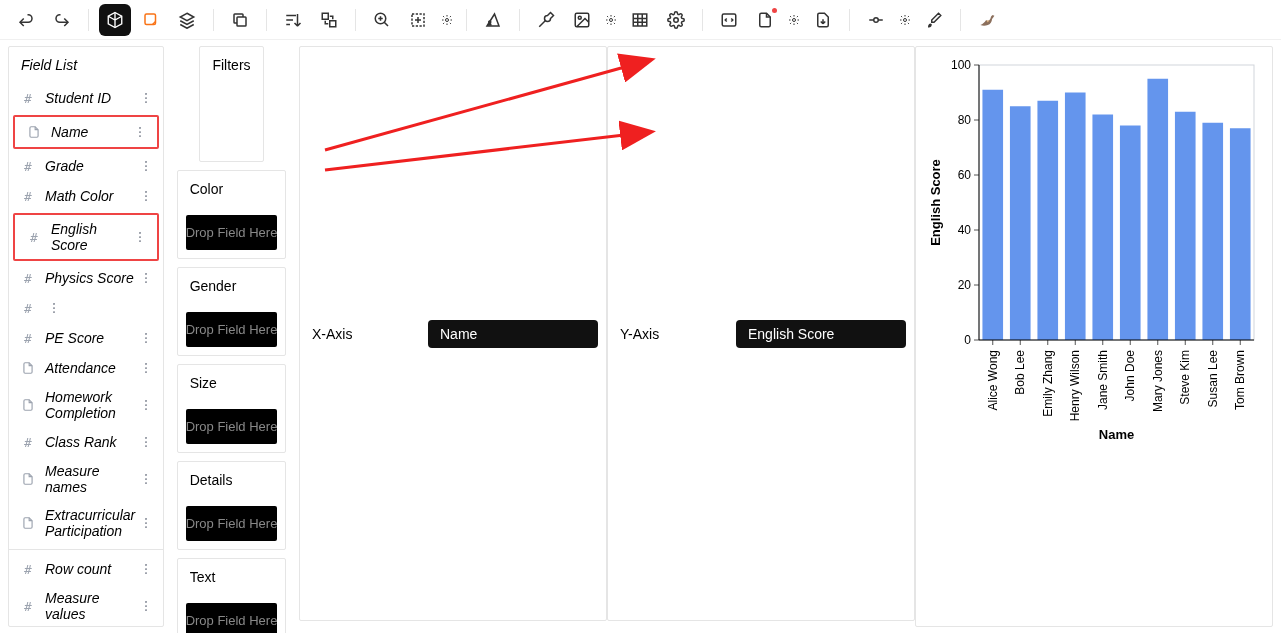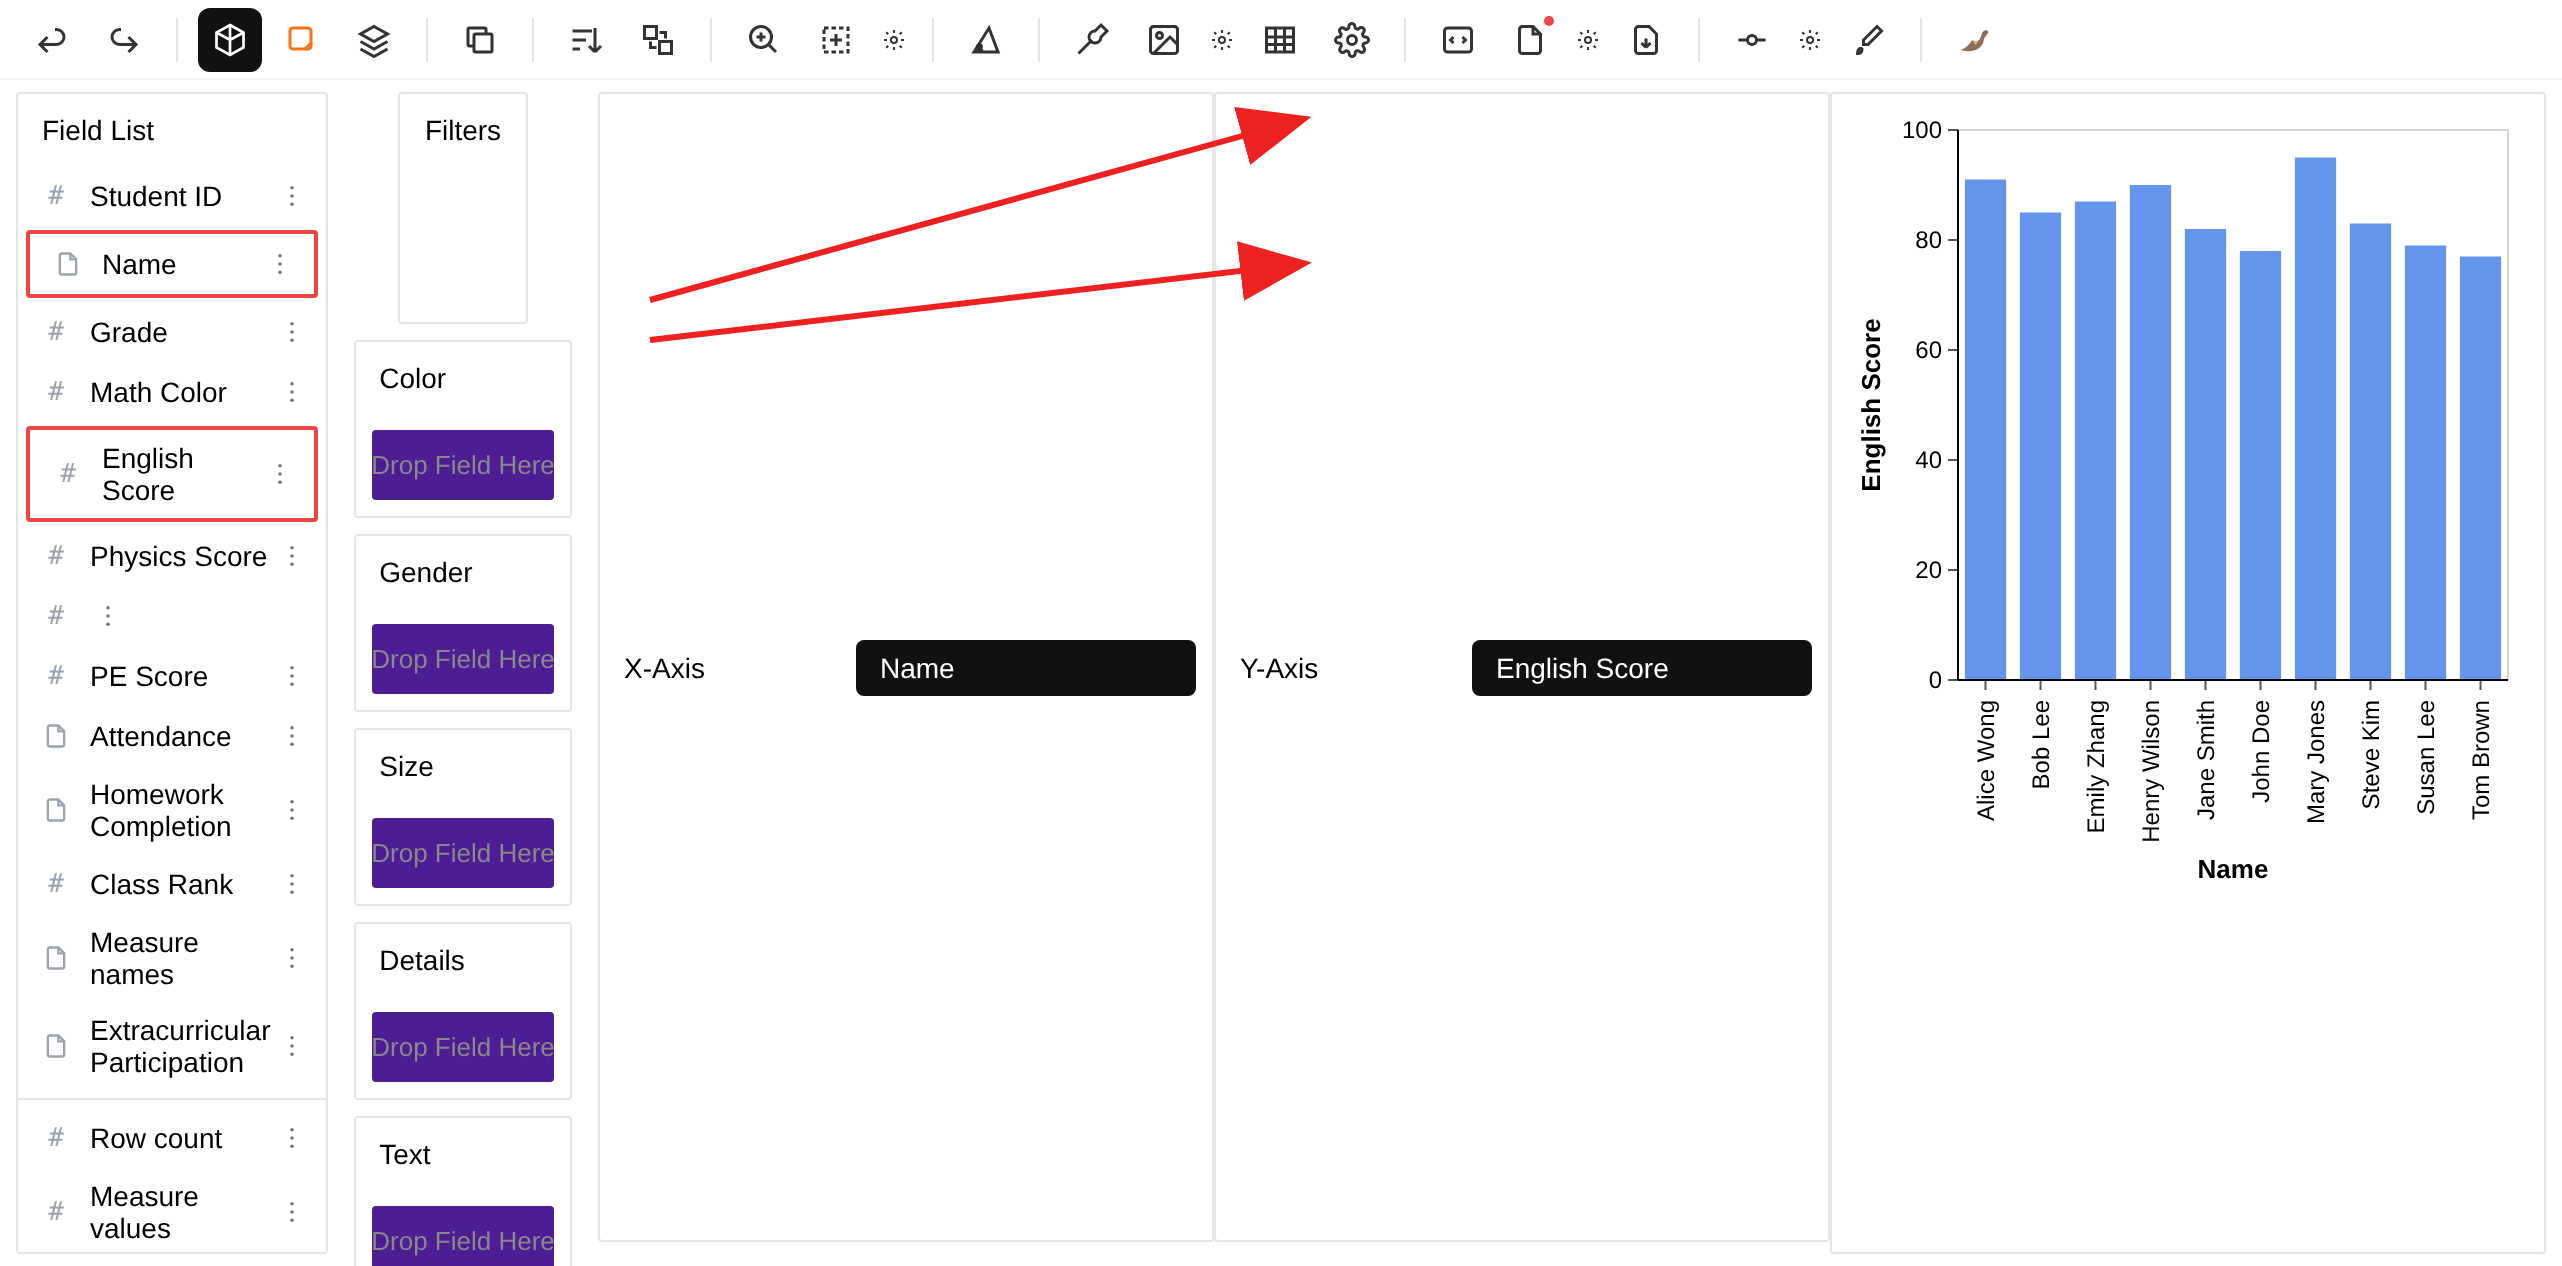--- a/index.html
+++ b/index.html
@@ -10,39 +10,39 @@
 .tb-btn { width: 32px; height: 32px; display: flex; align-items: center; justify-content: center; border-radius: 6px; cursor: pointer; color: #333; }
 .tb-btn.active { background: #111; color: #fff; }
 .tb-btn.orange { color: #f97316; }
 .tb-divider { width: 1px; height: 22px; background: #e5e5e5; margin: 0 6px; }
 .tb-gear-mini { width: 18px; height: 32px; display: flex; align-items: center; justify-content: center; cursor: pointer; color: #333; }
 .tb-notif-dot { width: 5px; height: 5px; background: #ef4444; border-radius: 50%; position: absolute; top: 4px; right: 4px; }
 .tb-btn-rel { position: relative; }
 
 
 .main { display: flex; height: calc(633px - 40px); padding: 6px 8px; gap: 10px; }
-.col-fields { width: 290px; border: 1px solid #e5e5e5; border-radius: 2px; overflow-y: auto; }
+.col-fields { width: 290px; border: 1px solid #e5e5e5; border-radius: 2px; overflow-y: auto; font-style: italic; }
 .col-config { width: 215px; display: flex; flex-direction: column; gap: 0; align-items: center; }
 .col-chart { flex: 1; display: flex; flex-direction: row; }
 
 
 .section-header { padding: 10px 12px; font-size: 14px; font-weight: 500; }
 .field-item { display: flex; align-items: center; padding: 6px 8px 6px 10px; cursor: pointer; }
 .field-icon { width: 18px; height: 18px; display: flex; align-items: center; justify-content: center; margin-right: 8px; color: #9ca3af; font-size: 13px; }
 .field-label { flex: 1; font-size: 14px; }
 .field-more { width: 18px; color: #6b7280; display: flex; align-items: center; justify-content: center; }
 .field-hash { color: #9ca3af; font-family: monospace; }
 .field-item.highlight { border: 2px solid #ef4444; border-radius: 2px; margin: 2px 4px; }
 .field-sep { height: 1px; background: #e5e5e5; margin: 4px 0; }
 
 
 .shelf { border: 1px solid #e5e5e5; border-radius: 2px; margin-bottom: 8px; }
 .shelf-title { padding: 10px 12px; font-size: 14px; }
 .shelf-tall { min-height: 116px; }
-.drop-area { margin: 8px; background: #4c1d95; color: #888; text-align: center; padding: 10px 0; font-size: 13px; border-radius: 2px; }
+.drop-area { margin: 8px; background: #000000; color: #888; text-align: center; padding: 10px 0; font-size: 13px; border-radius: 2px; }
 
 
 .axis-row { display: flex; align-items: center; border: 1px solid #e5e5e5; border-radius: 2px; padding: 6px 8px; margin-bottom: 6px; }
 .axis-label { width: 120px; font-size: 14px; padding-left: 4px; }
 .axis-pill { background: #111; color: #fff; padding: 6px 12px; border-radius: 4px; font-size: 14px; font-weight: 500; min-width: 170px; }
 
 
 .chart-panel { flex: 1; border: 1px solid #e5e5e5; border-radius: 2px; padding: 8px; display: flex; justify-content: flex-start; }
 .chart-svg { }
 

